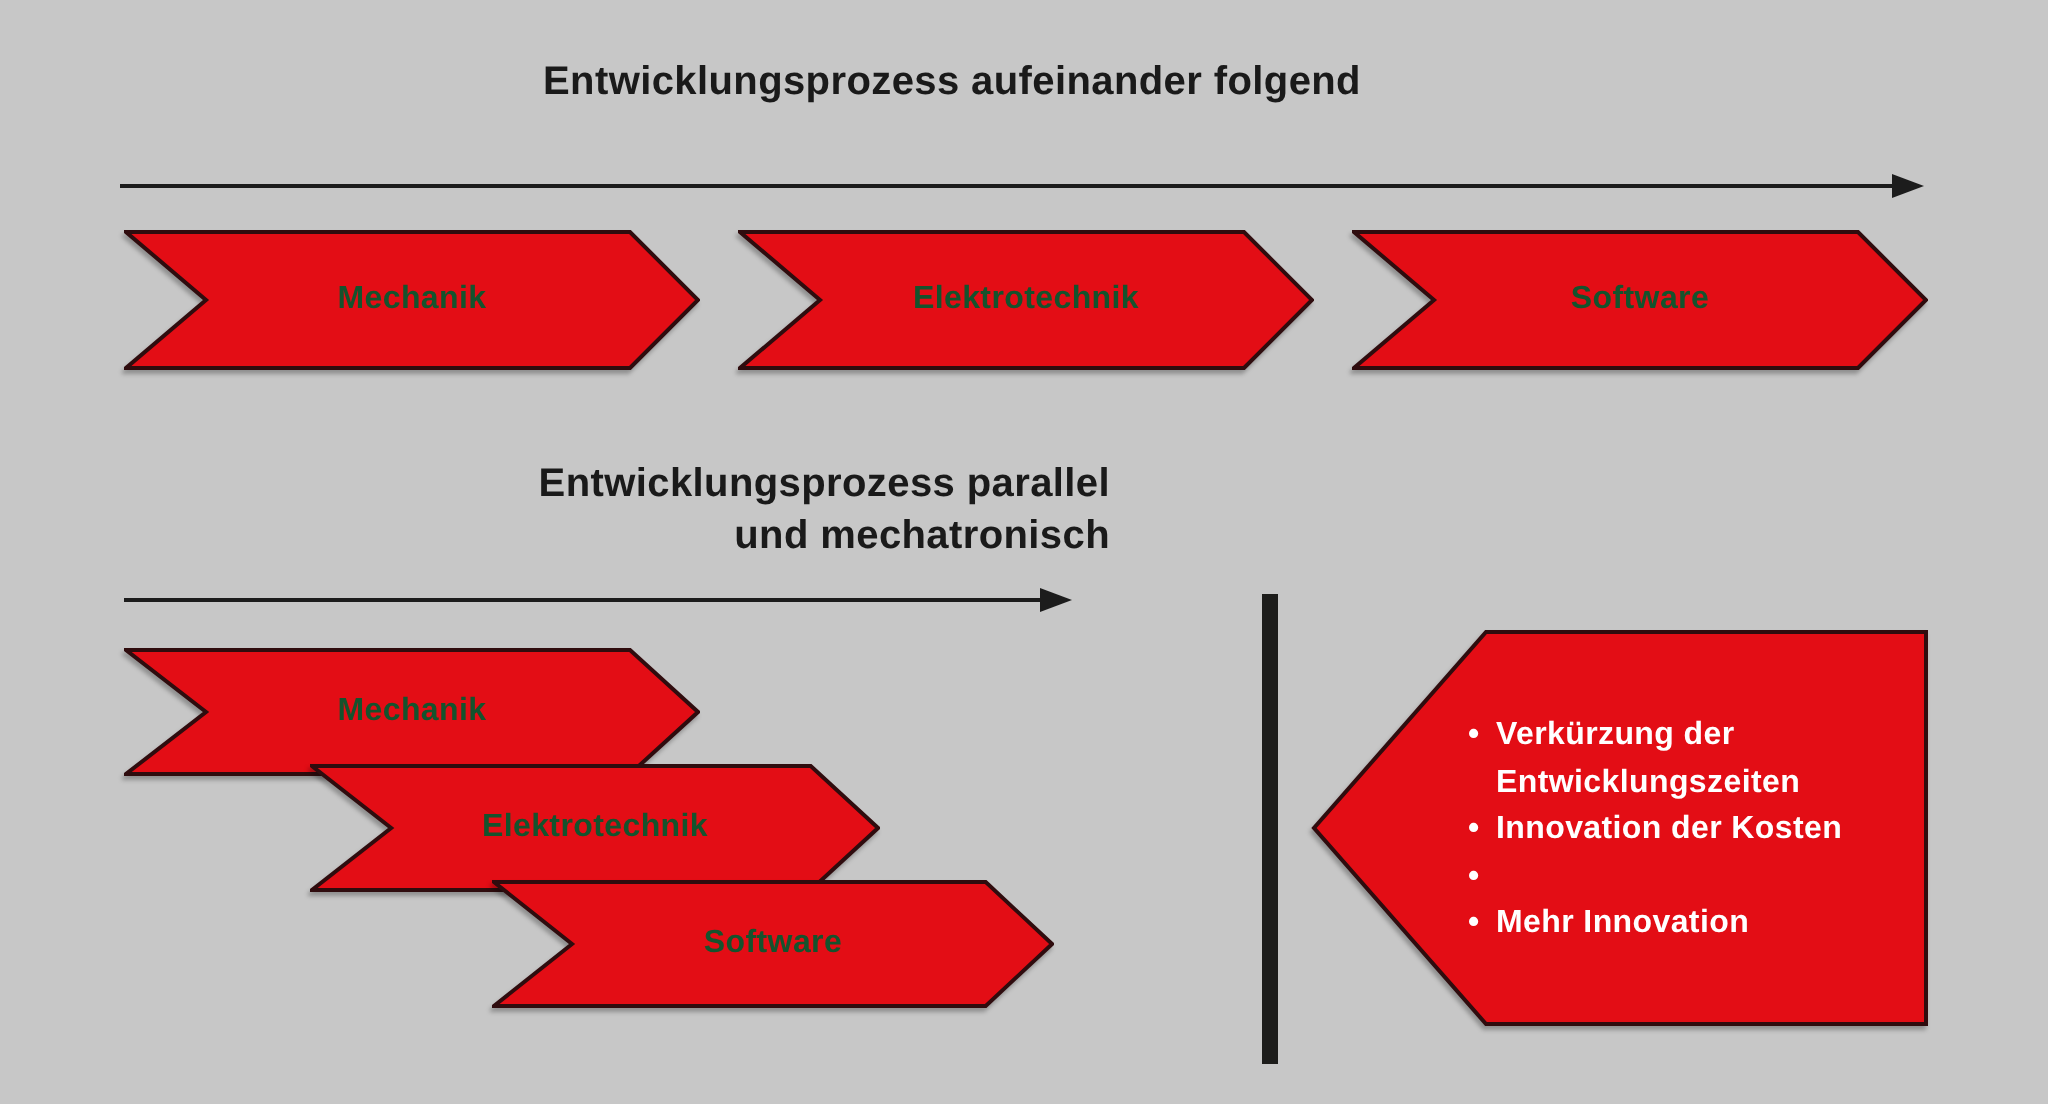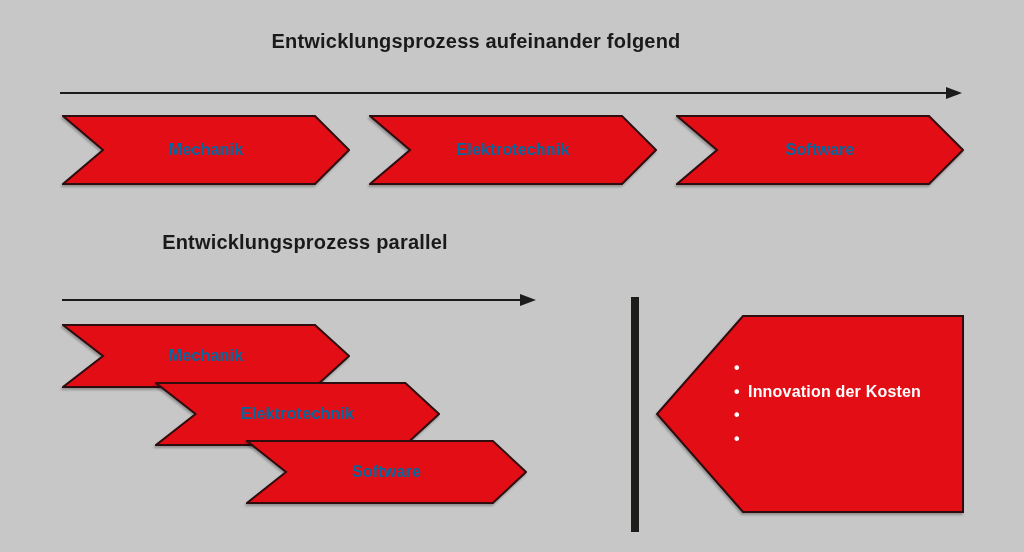--- a/index.html
+++ b/index.html
@@ -12,21 +12,21 @@
   }
   
   .title1{
     position:absolute;top:30px;left:0;width:952px;
     margin:0;text-align:center;
     font-size:20px;font-weight:bold;color:#1a1a1a;
     letter-spacing:0.2px;
   }
   .title2{
     position:absolute;top:229px;left:55px;width:500px;
-    text-align:center;
+    text-align:right;
     font-size:20px;font-weight:bold;color:#1a1a1a;
     line-height:26px;letter-spacing:0.2px;
   }
   
   .hline{position:absolute;height:12px;}
   .hline .shaft{position:absolute;left:0;top:5px;height:2px;background:#1c1c1c;}
   .hline .head{
     position:absolute;top:0;width:0;height:0;
     border-top:6px solid transparent;
     border-bottom:6px solid transparent;
@@ -38,21 +38,21 @@
   .line2{left:62px;top:294px;width:474px;}
   .line2 .shaft{width:460px;}
   .line2 .head{left:458px;}
   
   .step{position:absolute;}
   .step svg{position:absolute;left:0;top:0;width:100%;height:100%;
     filter:drop-shadow(-1px 2px 1px rgba(0,0,0,0.28));}
   .step .steplbl{
     position:absolute;inset:0;
     display:flex;align-items:center;justify-content:center;
-    font-size:16px;font-weight:bold;color:#0369a1;
+    font-size:16px;font-weight:bold;color:#14532d;
     letter-spacing:0.2px;
   }
   
   .s1a{left:62px;top:115px;width:288px;height:70px;}
   .s1b{left:369px;top:115px;width:288px;height:70px;}
   .s1c{left:676px;top:115px;width:288px;height:70px;}
   
   .s2a{left:62px;top:324px;width:288px;height:64px;z-index:1;}
   .s2b{left:155px;top:382px;width:285px;height:64px;z-index:2;}
   .s2c{left:246px;top:440px;width:281px;height:64px;z-index:3;}
@@ -100,20 +100,21 @@
   </div>
   <div class="step s1c">
     <svg viewBox="0 0 288 70" preserveAspectRatio="none">
       <polygon points="1,1 253,1 287,35 253,69 1,69 41,35" stroke="#2f0c0e" stroke-width="2" fill="#e30d15"></polygon>
     </svg>
     <span class="steplbl">Software</span>
   </div>
 
   <div class="title2">
     <div>Entwicklungsprozess parallel</div>
+    <div>und mechatronisch</div>
   </div>
 
   <div class="hline line2">
     <div class="shaft"></div>
     <div class="head"></div>
   </div>
 
   <div class="step s2a">
     <svg viewBox="0 0 288 64" preserveAspectRatio="none">
       <polygon points="1,1 253,1 287,32 253,63 1,63 41,32" stroke="#2f0c0e" stroke-width="2" fill="#e30d15"></polygon>
@@ -135,27 +136,29 @@
 
   <div class="divider"></div>
 
   <div class="benefits-box">
     <svg viewBox="0 0 310 198" preserveAspectRatio="none">
       <polygon points="88,1 308,1 308,197 88,197 2,99" stroke="#2f0c0e" stroke-width="2" fill="#e30d15"></polygon>
     </svg>
     <ul class="benefits">
       <li>
         <span class="bullet">•</span>
+        <span class="lbl"><span>Verkürzung der</span><br><span>Entwicklungszeiten</span></span>
       </li>
       <li>
         <span class="bullet">•</span>
         <span class="lbl">Innovation der Kosten</span>
       </li>
       <li>
         <span class="bullet">•</span>
       </li>
       <li>
         <span class="bullet">•</span>
+        <span class="lbl">Mehr Innovation</span>
       </li>
     </ul>
   </div>
 
 </div>
 
 </body></html>

